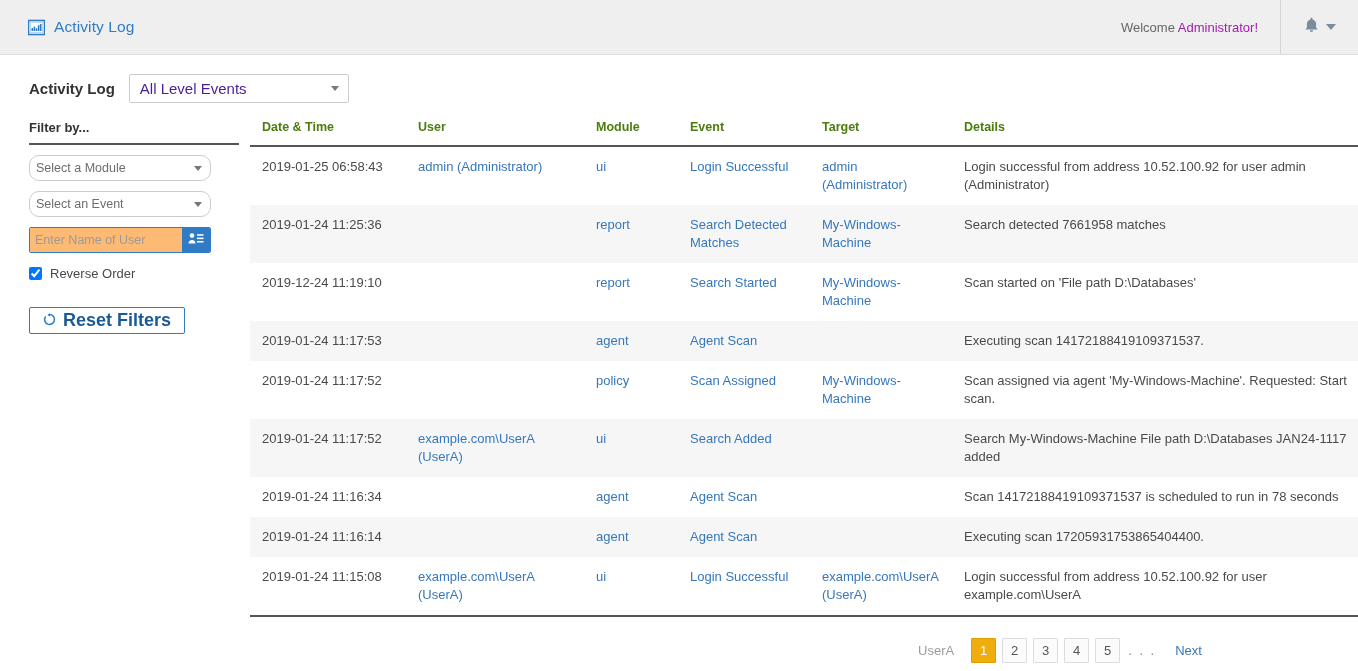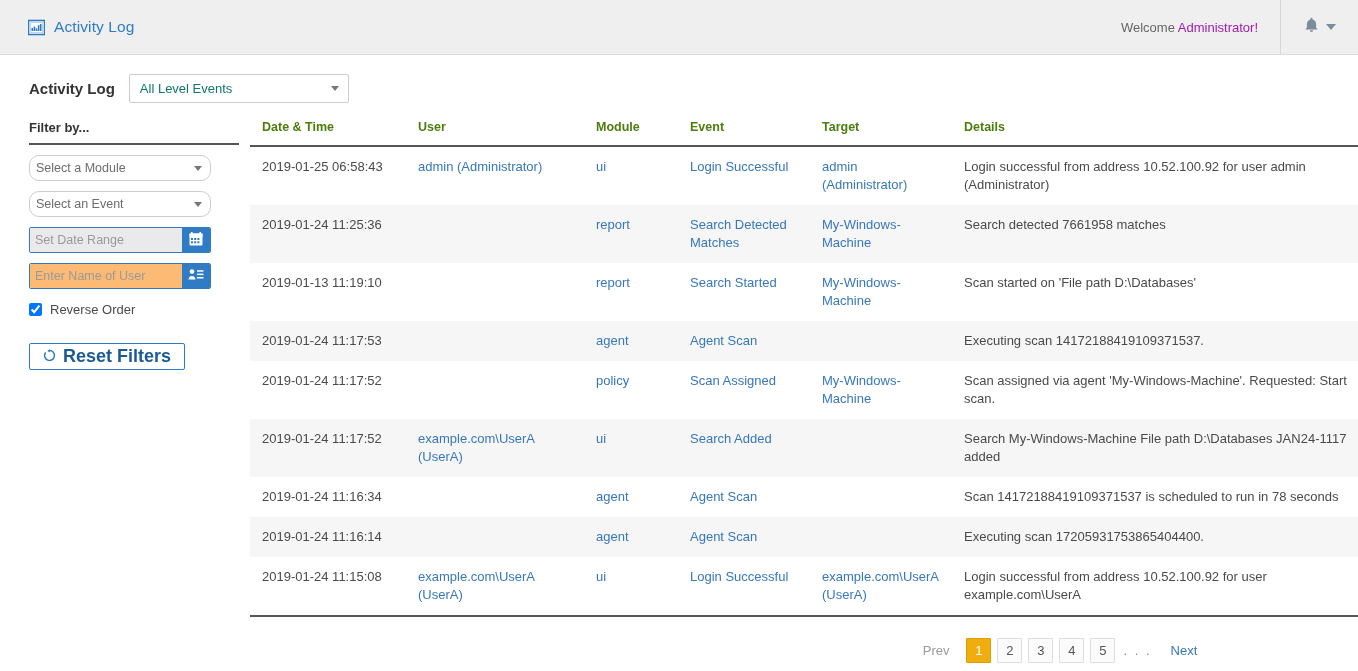--- a/index.html
+++ b/index.html
@@ -83,22 +83,22 @@
   }
   .level-select {
     width: 220px;
     height: 29px;
     border: 1px solid #cccccc;
     background: #ffffff;
     border-radius: 2px;
     display: flex;
     align-items: center;
     padding: 0 8px 0 10px;
-    font-size: 13px;
-    color: #0f766e;
+    font-size: 15px;
+    color: #4c1d95;
     position: relative;
   }
   .level-select .sel-caret {
     position: absolute;
     right: 9px;
     width: 0; height: 0;
     border-left: 4px solid transparent;
     border-right: 4px solid transparent;
     border-top: 5px solid #777777;
   }
@@ -343,43 +343,20 @@
       </div>
     </div>
 
     <div class="field">
       <div class="select-box">
         <span>Select an Event</span>
         <span class="sel-caret"></span>
       </div>
     </div>
 
-    <div class="field">
-      <div class="input-group">
-        <input type="text" readonly="" placeholder="Set Date Range" style="">
-        <div class="ig-btn">
-          <span>
-            <svg width="14" height="14" viewBox="0 0 14 14" xmlns="http://www.w3.org/2000/svg">
-              <rect x="0.5" y="1.5" width="13" height="12" rx="1" fill="#ffffff"></rect>
-              <rect x="0.5" y="1.5" width="13" height="3" fill="#ffffff"></rect>
-              <rect x="2" y="0" width="1.6" height="3" fill="#ffffff"></rect>
-              <rect x="10.4" y="0" width="1.6" height="3" fill="#ffffff"></rect>
-              <g fill="#2f7cc4">
-                <rect x="2" y="6" width="2" height="2"></rect>
-                <rect x="5.2" y="6" width="2" height="2"></rect>
-                <rect x="8.4" y="6" width="2" height="2"></rect>
-                <rect x="2" y="9.3" width="2" height="2"></rect>
-                <rect x="5.2" y="9.3" width="2" height="2"></rect>
-                <rect x="8.4" y="9.3" width="2" height="2"></rect>
-              </g>
-            </svg>
-          </span>
-        </div>
-      </div>
-    </div>
 
     <div class="field">
       <div class="input-group">
         <input type="text" class="white-bg" placeholder="Enter Name of User" style="">
         <div class="ig-btn">
           <span>
             <svg width="16" height="13" viewBox="0 0 16 13" xmlns="http://www.w3.org/2000/svg">
               <circle cx="4" cy="3.6" r="2.3" fill="#ffffff"></circle>
               <path d="M0.5 11.5c0-2.2 1.6-3.6 3.5-3.6s3.5 1.4 3.5 3.6z" fill="#ffffff"></path>
               <rect x="9" y="2.2" width="6.5" height="1.5" fill="#ffffff"></rect>
@@ -430,21 +407,21 @@
           </tr>
           <tr class="even">
             <td class="col-dt">2019-01-24 11:25:36</td>
             <td class="col-user"></td>
             <td class="col-mod"><span class="lnk">report</span></td>
             <td class="col-evt"><span class="lnk">Search Detected Matches</span></td>
             <td class="col-tgt"><span class="lnk">My-Windows-Machine</span></td>
             <td class="col-det">Search detected 7661958 matches</td>
           </tr>
           <tr class="odd">
-            <td class="col-dt">2019-01-13 11:19:10</td>
+            <td class="col-dt">2019-12-24 11:19:10</td>
             <td class="col-user"></td>
             <td class="col-mod"><span class="lnk">report</span></td>
             <td class="col-evt"><span class="lnk">Search Started</span></td>
             <td class="col-tgt"><span class="lnk">My-Windows-Machine</span></td>
             <td class="col-det">Scan started on 'File path D:\Databases'</td>
           </tr>
           <tr class="even">
             <td class="col-dt">2019-01-24 11:17:53</td>
             <td class="col-user"></td>
             <td class="col-mod"><span class="lnk">agent</span></td>
@@ -489,21 +466,21 @@
             <td class="col-user"><span class="lnk">example.com\UserA (UserA)</span></td>
             <td class="col-mod"><span class="lnk">ui</span></td>
             <td class="col-evt"><span class="lnk">Login Successful</span></td>
             <td class="col-tgt"><span class="lnk">example.com\UserA (UserA)</span></td>
             <td class="col-det">Login successful from address 10.52.100.92 for user example.com\UserA</td>
           </tr>
         </tbody>
     </table>
 
     <div class="pager">
-      <span class="pg-prev">Prev</span>
+      <span class="pg-prev">UserA</span>
       <span id="pg-nums" style="display:flex;gap:6px;">
           <span class="pg-num active">1</span>
           <span class="pg-num">2</span>
           <span class="pg-num">3</span>
           <span class="pg-num">4</span>
           <span class="pg-num">5</span>
         </span>
       <span class="pg-ellipsis">. . .</span>
       <span class="pg-next">Next</span>
     </div>

